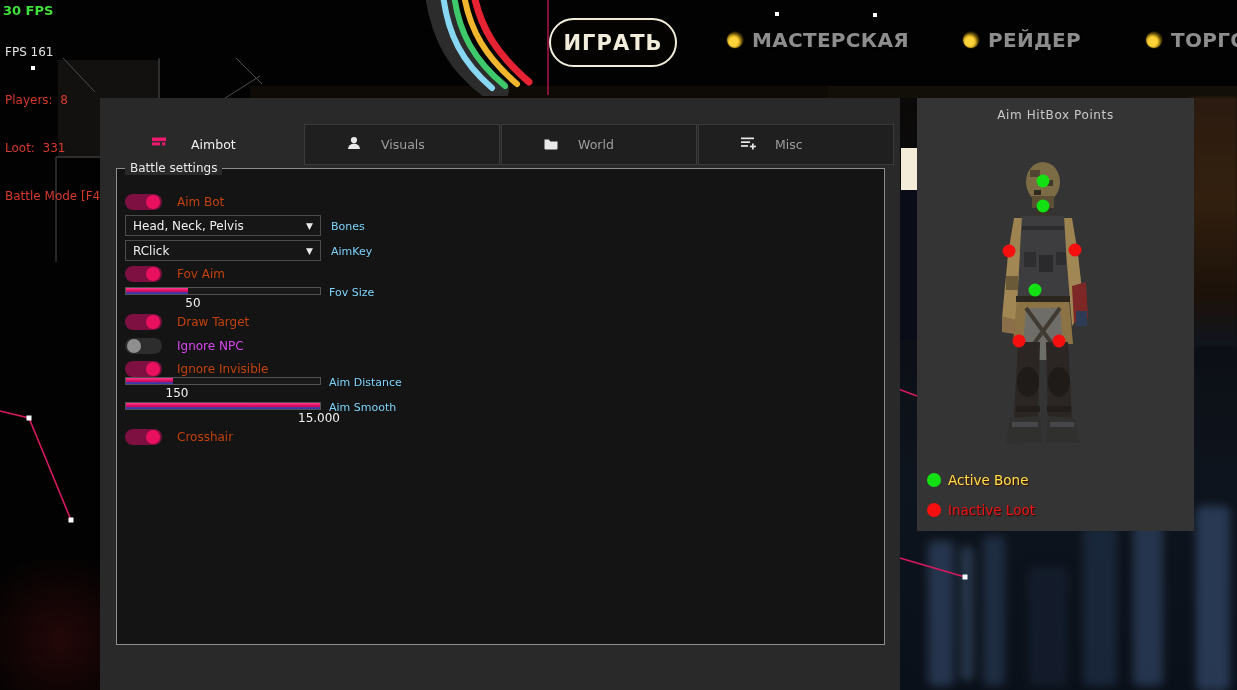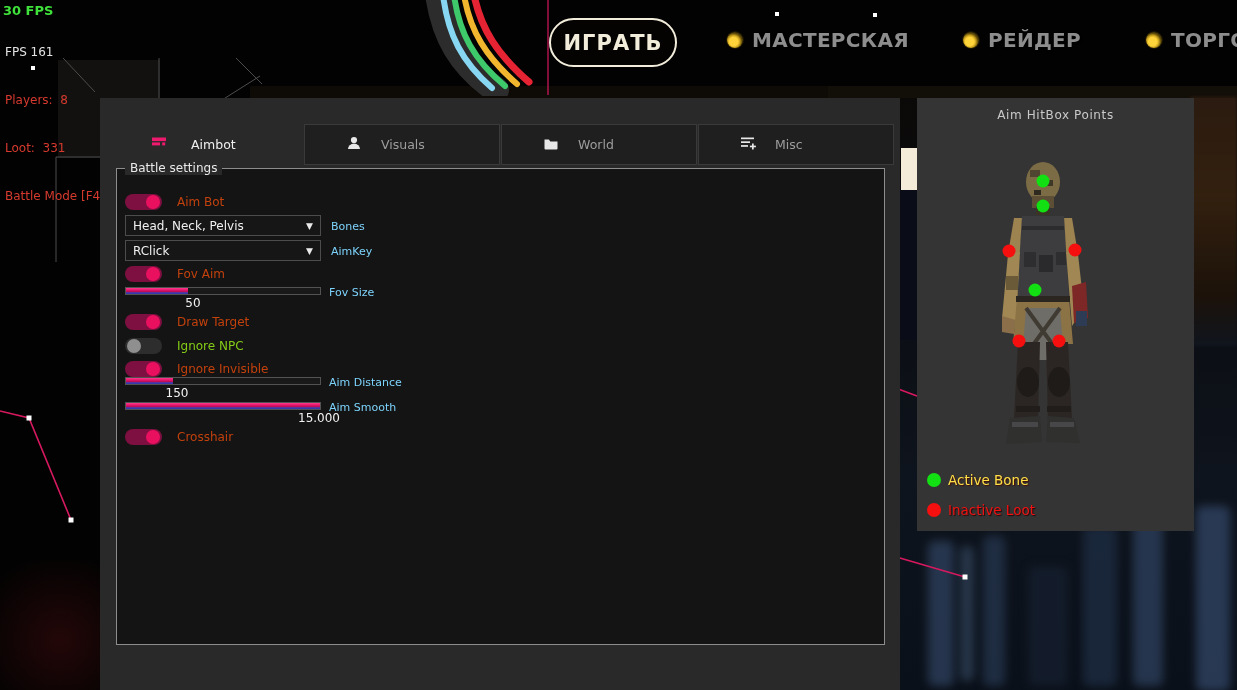--- a/index.html
+++ b/index.html
@@ -61,21 +61,21 @@
     padding:0 5px; color:#e9e9e9; font-size:12px; }
 
   .row { position:absolute; display:flex; align-items:center; gap:15px; height:17px; }
   .tgl { width:37px; height:16px; border-radius:8px; position:relative; flex:none; }
   .knob { width:14px; height:14px; border-radius:50%; position:absolute; top:1px; }
   .row.on  .tgl { background:#7d1040; }
   .row.on  .knob { left:21px; background:#ea1060; }
   .row.off .tgl { background:#2d2d2d; }
   .row.off .knob { left:2px; background:#8f8f8f; }
   .lbl { color:#c2410c; font-size:12px; }
-  .row.off .lbl { color:#84cc16; }
+  .row.off .lbl { color:#d946ef; }
 
   .dd { position:absolute; width:196px; height:21px; background:#161616;
     border:1px solid #4c4c4c; color:#f0f0f0; font-size:12px;
     display:flex; align-items:center; padding:0 7px; }
   .dd-arrow { position:absolute; right:7px; font-size:9px; color:#eaeaea; }
 
   .slider { position:absolute; width:196px; height:8px; background:#191919;
     border:1px solid #525252; }
   .slider-fill { height:100%;
     background:linear-gradient(180deg,#ff3a8e 0%,#e21369 38%,#c00f58 58%,#3c3db2 80%,#2e37a6 100%); }

